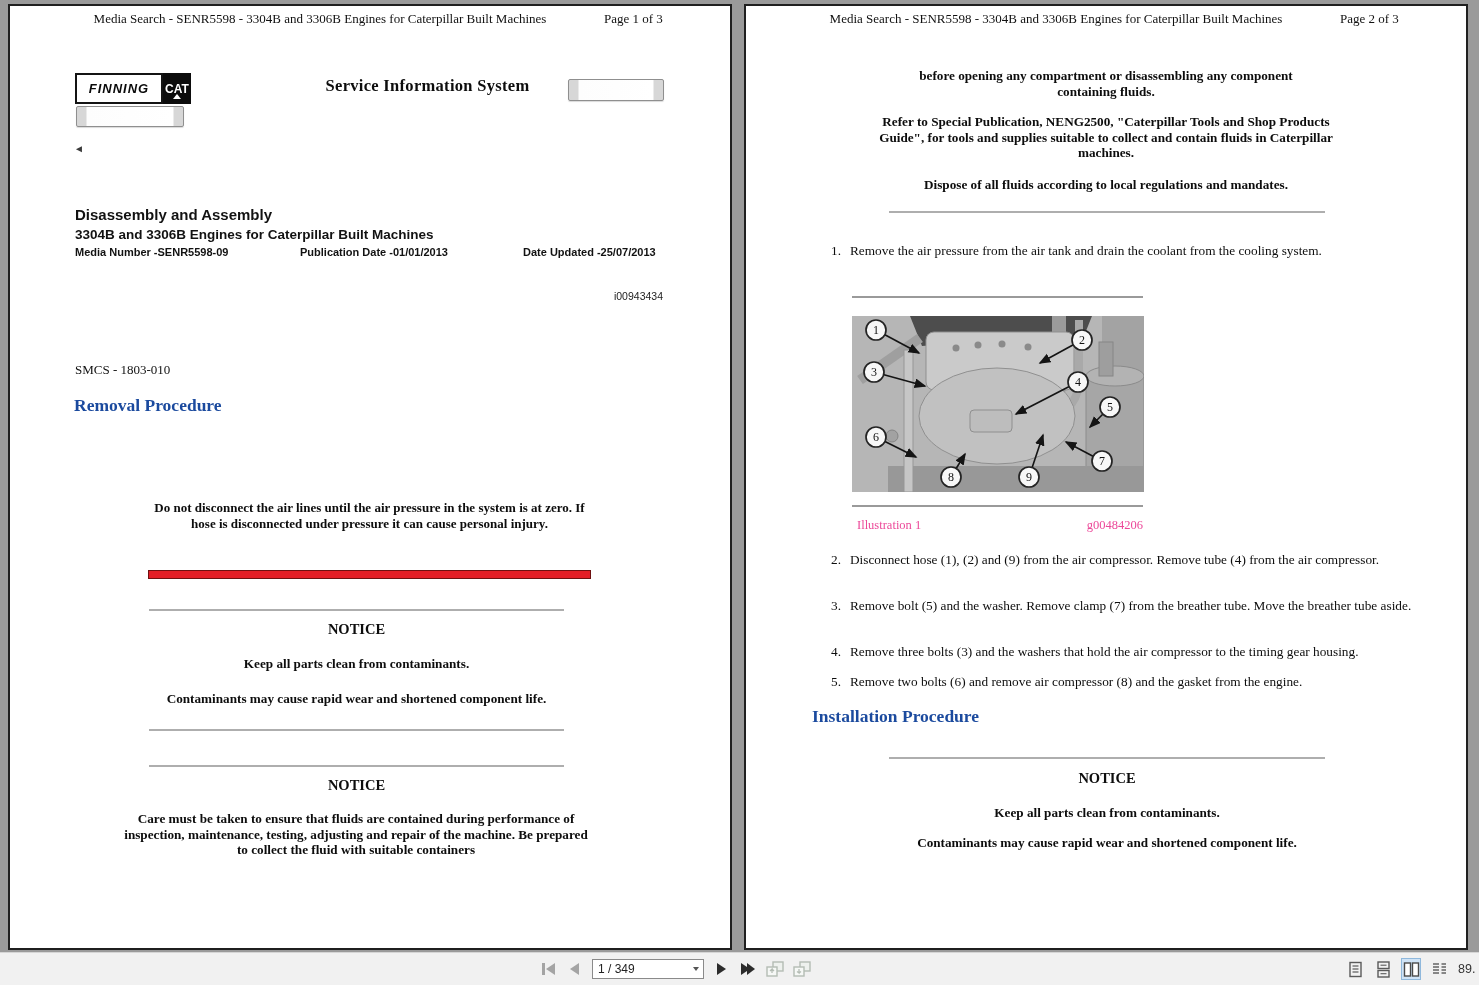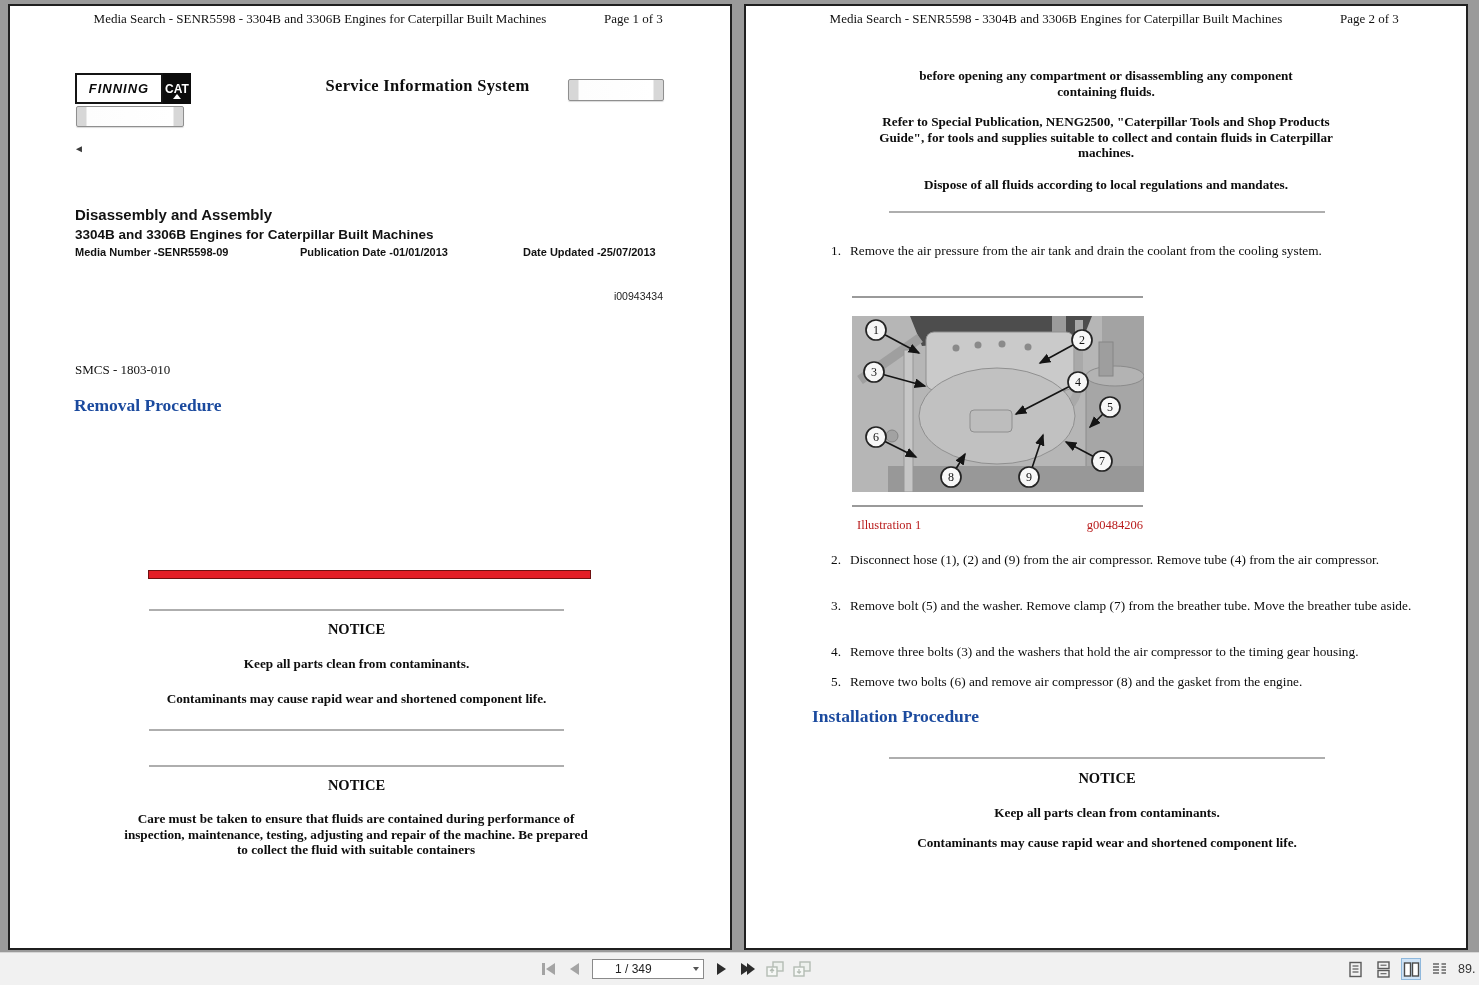--- a/index.html
+++ b/index.html
@@ -78,35 +78,35 @@
 
   
   .rp-p{position:absolute;text-align:center;font-weight:bold;font-size:13.2px;line-height:15.5px;color:#0d0d0d;}
   .rp-p1{left:150px;top:62px;width:420px;}
   .rp-p2{left:130px;top:108px;width:460px;}
   .rp-p3{left:130px;top:171px;width:460px;}
   .step{position:absolute;left:85px;display:flex;font-size:13.3px;line-height:16px;color:#0d0d0d;}
   .step .num{width:19px;flex:none;}
   .step .txt{width:580px;}
   .step-1{top:237px;}.step-2{top:546px;}.step-3{top:592px;}.step-4{top:638px;}.step-5{top:668px;}
-  .cap{position:absolute;font-size:12.5px;color:#b91c1c;}
+  .cap{position:absolute;font-size:12.5px;color:#ec4899;}
   .cap-l{left:111px;top:512px;}
   .cap-r{left:246px;top:512px;width:151px;text-align:right;}
   .engine-wrap{position:absolute;left:106px;top:310px;width:292px;height:176px;}
   .engine{display:block;width:292px;height:176px;}
 
   
   .toolbar{position:absolute;left:0;right:0;bottom:0;height:32px;background:#f1f1f1;
     border-top:1px solid #d6d6d6;}
   .nav{position:absolute;left:538px;top:0;height:32px;display:flex;align-items:center;gap:7px;}
   .tbtn{width:20px;height:20px;display:flex;align-items:center;justify-content:center;cursor:default;}
   .page-combo{width:112px;height:20px;background:#fff;border:1px solid #8a8a8a;
     display:flex;align-items:center;box-sizing:border-box;
     font-family:"Liberation Sans",sans-serif;font-size:12px;color:#222;}
-  .pc-text{flex:1;padding-left:22px;}
+  .pc-text{flex:1;padding-left:5px;}
   .pc-arrow{width:14px;height:100%;display:flex;align-items:center;justify-content:center;}
   .pc-arrow::after{content:"";border-left:3.5px solid transparent;border-right:3.5px solid transparent;
     border-top:4.5px solid #555;}
   .views{position:absolute;left:1345px;top:0;height:32px;display:flex;align-items:center;gap:8px;}
   .vbtn{width:20px;height:22px;display:flex;align-items:center;justify-content:center;
     border:1px solid transparent;box-sizing:border-box;}
   .vbtn.sel{background:#cfe3f6;border:1px solid #8fb8dc;}
   .zoomtxt{position:absolute;left:1458px;top:9px;font-family:"Liberation Sans",sans-serif;
     font-size:12.5px;color:#333;white-space:nowrap;}
 </style>
@@ -131,20 +131,21 @@
     <div class="doc-title1">Disassembly and Assembly</div>
     <div class="doc-title2">3304B and 3306B Engines for Caterpillar Built Machines</div>
     <span class="meta meta-1">Media Number -SENR5598-09</span>
     <span class="meta meta-2">Publication Date -01/01/2013</span>
     <span class="meta meta-3">Date Updated -25/07/2013</span>
     <div class="image-id">i00943434</div>
 
     <div class="smcs"><b>SMCS</b><span> - 1803-010</span></div>
     <div class="h2 h2-removal">Removal Procedure</div>
 
+    <div class="warn-text">Do not disconnect the air lines until the air pressure in the system is at zero. If hose is disconnected under pressure it can cause personal injury.</div>
     <div class="warn-bar"></div>
 
     <div class="hline" style="left:139px;top:603px;width:415px;"></div>
     <div class="notice-title" style="left:139px;top:615px;width:415px;">NOTICE</div>
     <div class="notice-p" style="left:139px;top:650px;width:415px;">Keep all parts clean from contaminants.</div>
     <div class="notice-p" style="left:119px;top:685px;width:455px;">Contaminants may cause rapid wear and shortened component life.</div>
     <div class="hline" style="left:139px;top:723px;width:415px;"></div>
 
     <div class="hline" style="left:139px;top:759px;width:415px;"></div>
     <div class="notice-title" style="left:139px;top:771px;width:415px;">NOTICE</div>

